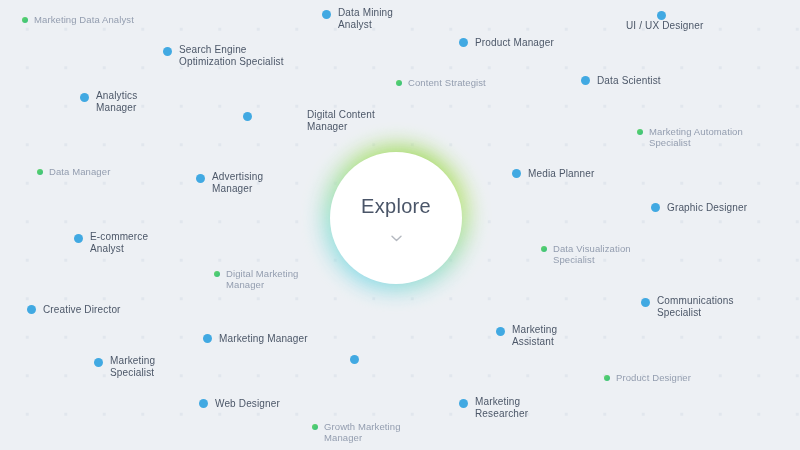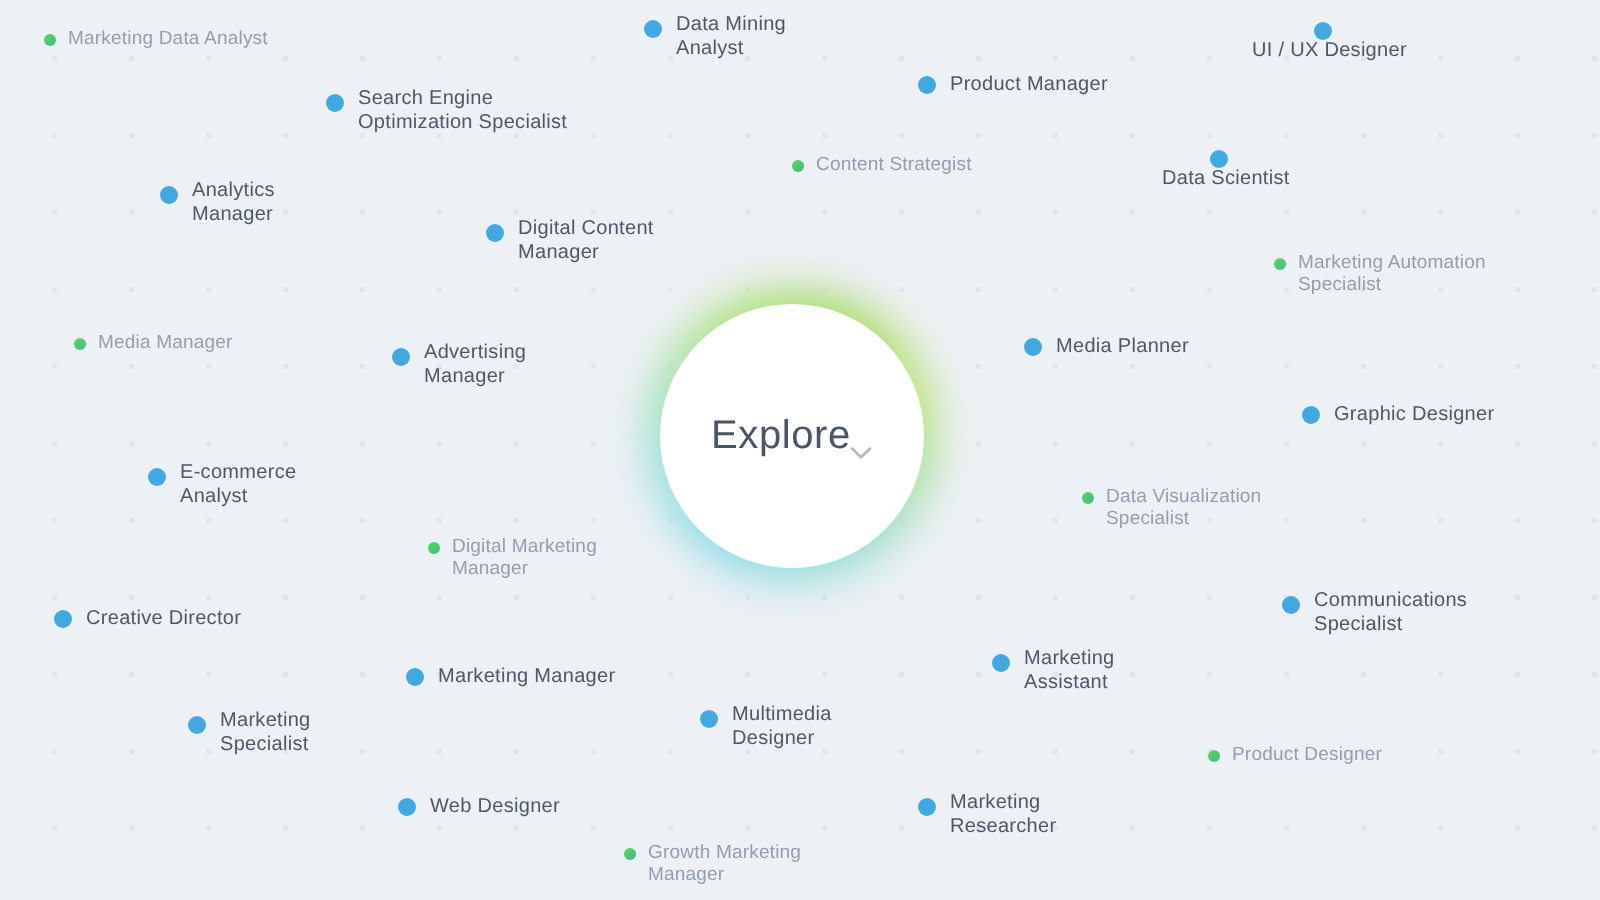--- a/index.html
+++ b/index.html
@@ -103,21 +103,21 @@
   }
   #explore-btn {
     position: absolute;
     left: 0;
     top: 0;
     width: 132px;
     height: 132px;
     border-radius: 50%;
     background: #ffffff;
     display: flex;
-    flex-direction: row;
+    flex-direction: column;
     align-items: center;
     justify-content: center;
     cursor: pointer;
     border: none;
     padding: 0;
     font-family: "Liberation Sans", sans-serif;
   }
   #explore-label {
     font-size: 20px;
     color: #4a5568;
@@ -138,47 +138,46 @@
 <div id="canvas">
 
   <div id="nodes-layer">
       <div class="node secondary" style="left: 22px; top: 14px;"><span class="dot"></span><span class="label">Marketing Data Analyst</span></div>
       <div class="node primary align-top" style="left: 322px; top: 7px;"><span class="dot"></span><span class="label">Data Mining
 Analyst</span></div>
       <div class="node primary" style="left: 626px; top: 11px; flex-direction: column;"><span class="dot"></span><span class="label">UI / UX Designer</span></div>
       <div class="node primary align-top" style="left: 163px; top: 44px;"><span class="dot"></span><span class="label">Search Engine
 Optimization Specialist</span></div>
       <div class="node primary" style="left: 459px; top: 37px;"><span class="dot"></span><span class="label">Product Manager</span></div>
-      <div class="node primary" style="left: 581px; top: 75px; flex-direction: column;"><span class="dot"></span><span class="label">Data Scientist</span></div>
+      <div class="node primary" style="left: 581px; top: 75px;"><span class="dot"></span><span class="label">Data Scientist</span></div>
       <div class="node primary align-top" style="left: 80px; top: 90px;"><span class="dot"></span><span class="label">Analytics
 Manager</span></div>
       <div class="node secondary" style="left: 396px; top: 77px;"><span class="dot"></span><span class="label">Content Strategist</span></div>
-      <div class="node primary align-top" style="left: 243px; top: 109px;"><span class="dot"></span><span class="label">Digital Content
+      <div class="node primary align-top" style="left: 243px; top: 109px; gap: 48px;"><span class="dot"></span><span class="label">Digital Content
 Manager</span></div>
       <div class="node secondary align-top" style="left: 637px; top: 126px;"><span class="dot"></span><span class="label">Marketing Automation
 Specialist</span></div>
-      <div class="node secondary" style="left: 37px; top: 166px;"><span class="dot"></span><span class="label">Media Manager</span></div>
+      <div class="node secondary" style="left: 37px; top: 166px;"><span class="dot"></span><span class="label">Data Manager</span></div>
       <div class="node primary align-top" style="left: 196px; top: 171px;"><span class="dot"></span><span class="label">Advertising
 Manager</span></div>
       <div class="node primary" style="left: 512px; top: 168px;"><span class="dot"></span><span class="label">Media Planner</span></div>
       <div class="node primary" style="left: 651px; top: 202px;"><span class="dot"></span><span class="label">Graphic Designer</span></div>
       <div class="node primary align-top" style="left: 74px; top: 231px;"><span class="dot"></span><span class="label">E-commerce
 Analyst</span></div>
       <div class="node secondary align-top" style="left: 541px; top: 243px;"><span class="dot"></span><span class="label">Data Visualization
 Specialist</span></div>
       <div class="node secondary align-top" style="left: 214px; top: 268px;"><span class="dot"></span><span class="label">Digital Marketing
 Manager</span></div>
       <div class="node primary align-top" style="left: 641px; top: 295px;"><span class="dot"></span><span class="label">Communications
 Specialist</span></div>
       <div class="node primary" style="left: 27px; top: 304px; text-align: right;"><span class="dot"></span><span class="label">Creative Director</span></div>
       <div class="node primary" style="left: 203px; top: 333px;"><span class="dot"></span><span class="label">Marketing Manager</span></div>
       <div class="node primary align-top" style="left: 496px; top: 324px;"><span class="dot"></span><span class="label">Marketing
 Assistant</span></div>
-      <div class="node primary align-top" style="left: 350px; top: 352px;"><span class="dot"></span><span class="label">Multimedia
-Designer</span></div>
+      <div class="node primary align-top" style="left: 350px; top: 352px;"><span class="dot"></span></div>
       <div class="node primary align-top" style="left: 94px; top: 355px;"><span class="dot"></span><span class="label">Marketing
 Specialist</span></div>
       <div class="node secondary" style="left: 604px; top: 372px;"><span class="dot"></span><span class="label">Product Designer</span></div>
       <div class="node primary" style="left: 199px; top: 398px;"><span class="dot"></span><span class="label">Web Designer</span></div>
       <div class="node primary align-top" style="left: 459px; top: 396px;"><span class="dot"></span><span class="label">Marketing
 Researcher</span></div>
       <div class="node secondary align-top" style="left: 312px; top: 421px;"><span class="dot"></span><span class="label">Growth Marketing
 Manager</span></div>
     </div>
 

